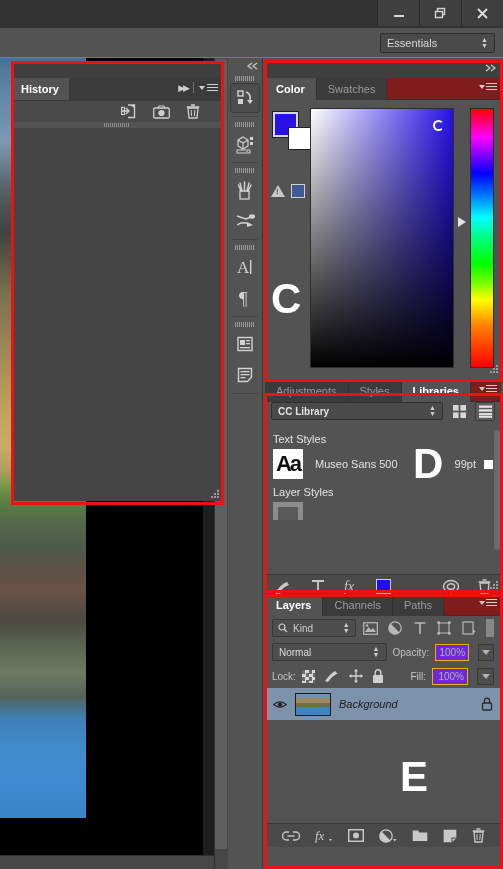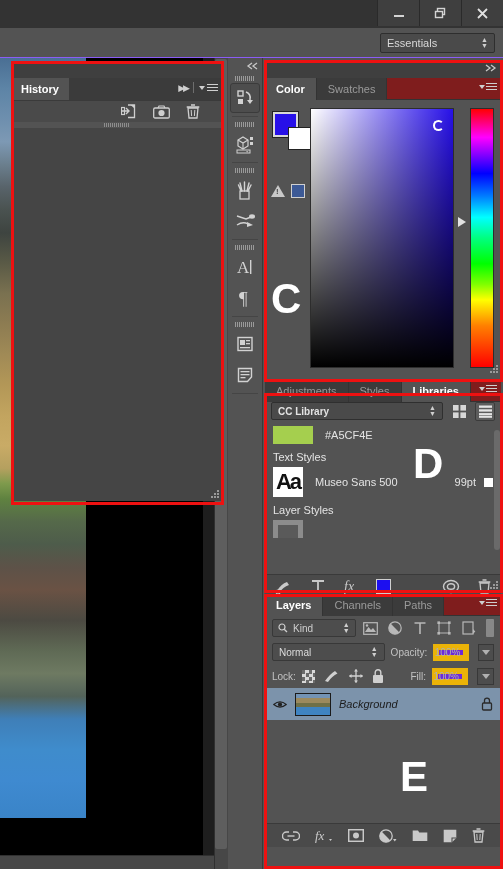--- a/index.html
+++ b/index.html
@@ -249,21 +249,21 @@
   .kind-select .lbl { flex: 1; }
   .filt-icon { width: 20px; height: 18px; display: flex; align-items: center; justify-content: center; color: #b8b8b8; }
   .filt-toggle { width: 9px; height: 18px; background: #888; border-radius: 1px; margin-left: 2px; }
   .blend-select {
     width: 122px; height: 18px; background: #4d4d4d; border: 1px solid #383838; border-radius: 2px;
     display: flex; align-items: center; padding: 0 6px; color: #dcdcdc; font-size: 10px;
   }
   .blend-select .lbl { flex: 1; }
   .lay-lbl { font-size: 10px; color: #c2c2c2; text-align: right; }
   .num-field {
-    width: 36px; height: 17px; background: #6d28d9; border: 6px solid #eab308;
+    width: 36px; height: 17px; background: #6d28d9; border: 1px solid #eab308;
     display: flex; align-items: center; justify-content: flex-end; padding-right: 3px;
     color: #b0b0b0; font-size: 10px;
   }
   .num-arrow {
     width: 17px; height: 17px; background: #4d4d4d; border: 1px solid #383838; margin-left: 3px;
     display: flex; align-items: center; justify-content: center;
   }
   .lock-icons { display: flex; align-items: center; gap: 9px; color: #d0d0d0; }
   .checker {
     width: 13px; height: 13px;
@@ -570,24 +570,20 @@
         <svg width="15" height="15" viewBox="0 0 15 15">
           <rect x="1" y="1.5" width="13" height="2.3" fill="#e4e4e4"></rect>
           <rect x="1" y="5.3" width="13" height="2.3" fill="#e4e4e4"></rect>
           <rect x="1" y="9.1" width="13" height="2.3" fill="#e4e4e4"></rect>
           <rect x="1" y="12" width="13" height="1.8" fill="#e4e4e4"></rect>
         </svg>
       </div>
     </div>
 
     <div class="lib-body">
-      <div class="lib-item">
-        <span class="color-chip"></span>
-        <span class="lib-val">#A5CF4E</span>
-      </div>
 
       <div class="lib-heading">Text Styles</div>
       <div class="lib-item">
         <span class="aa-thumb">Aa</span>
         <span class="lib-val">Museo Sans 500</span>
         <span class="lib-right">
           <span class="lib-val">99pt</span>
           <span class="white-sq"></span>
         </span>
       </div>

